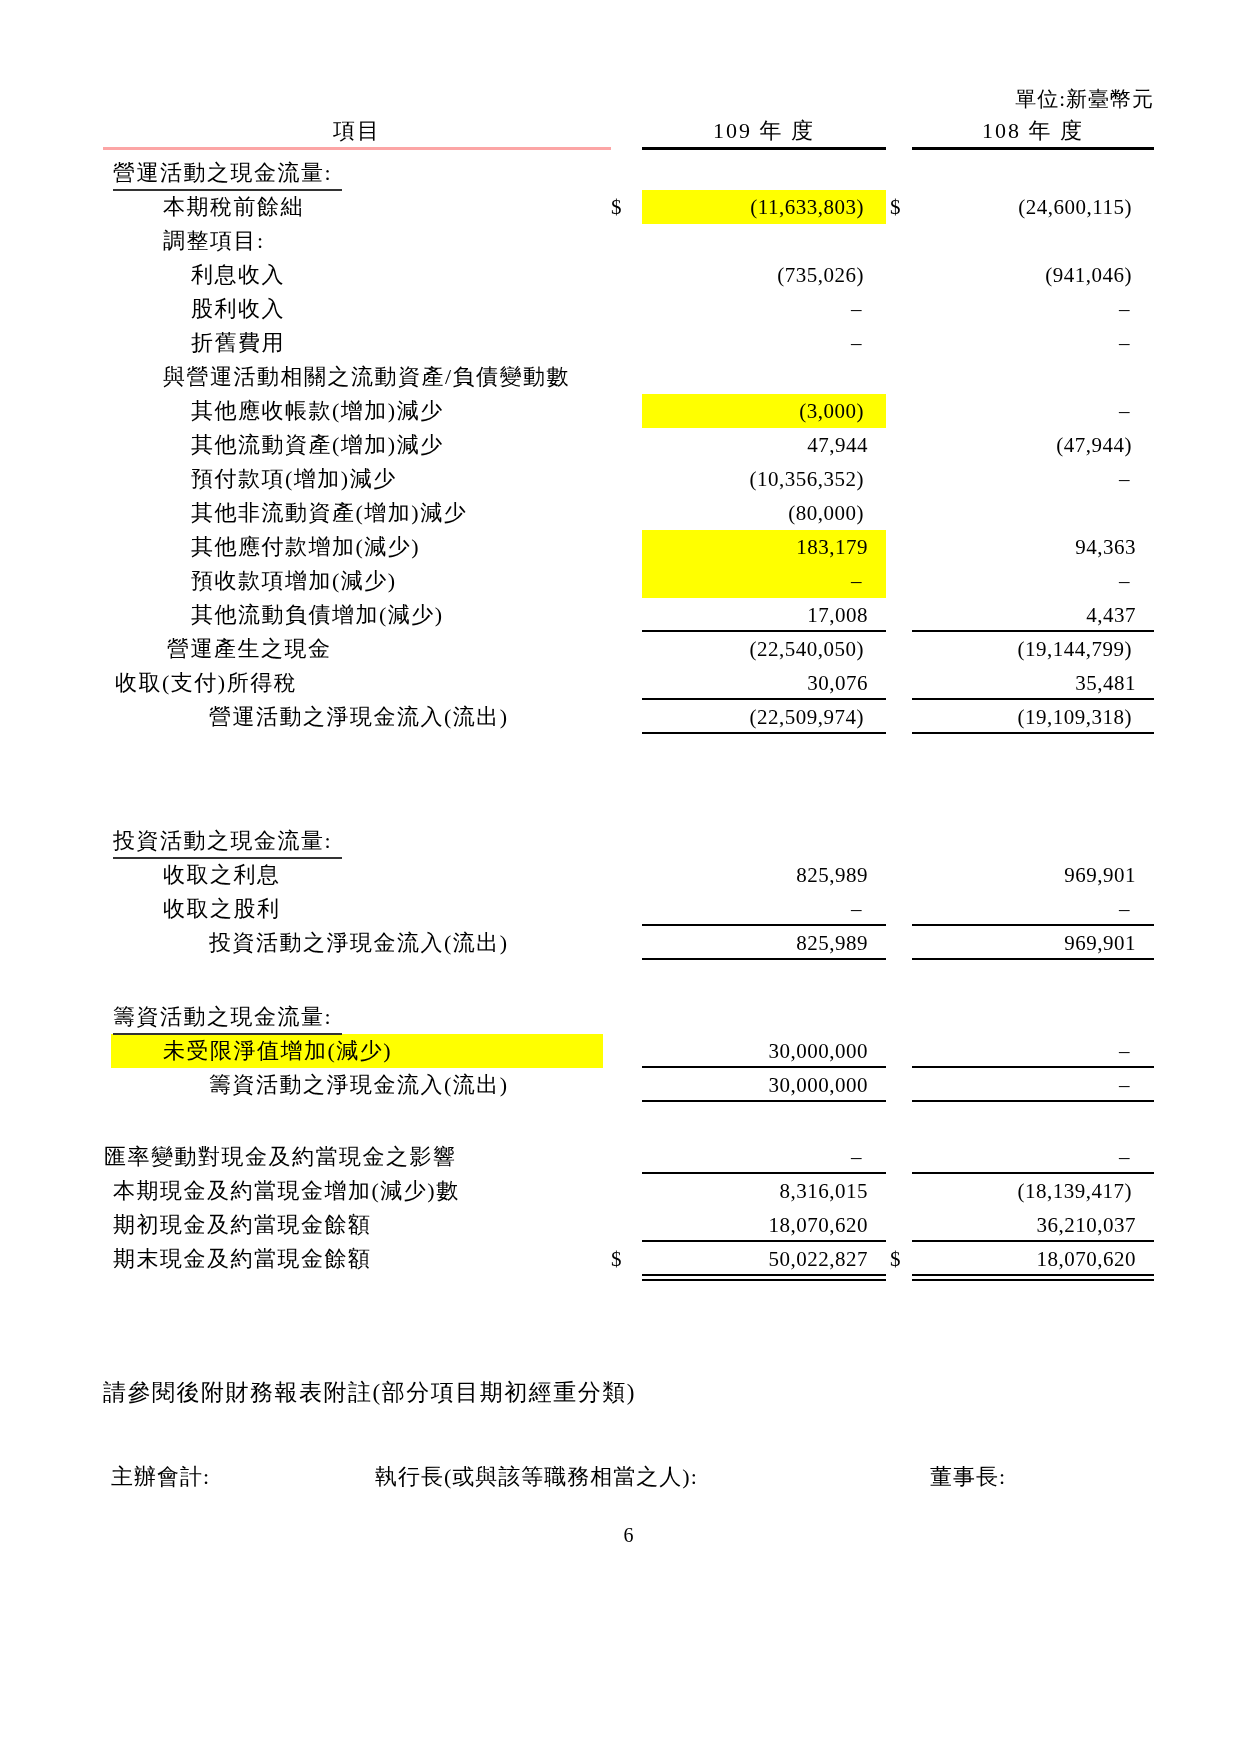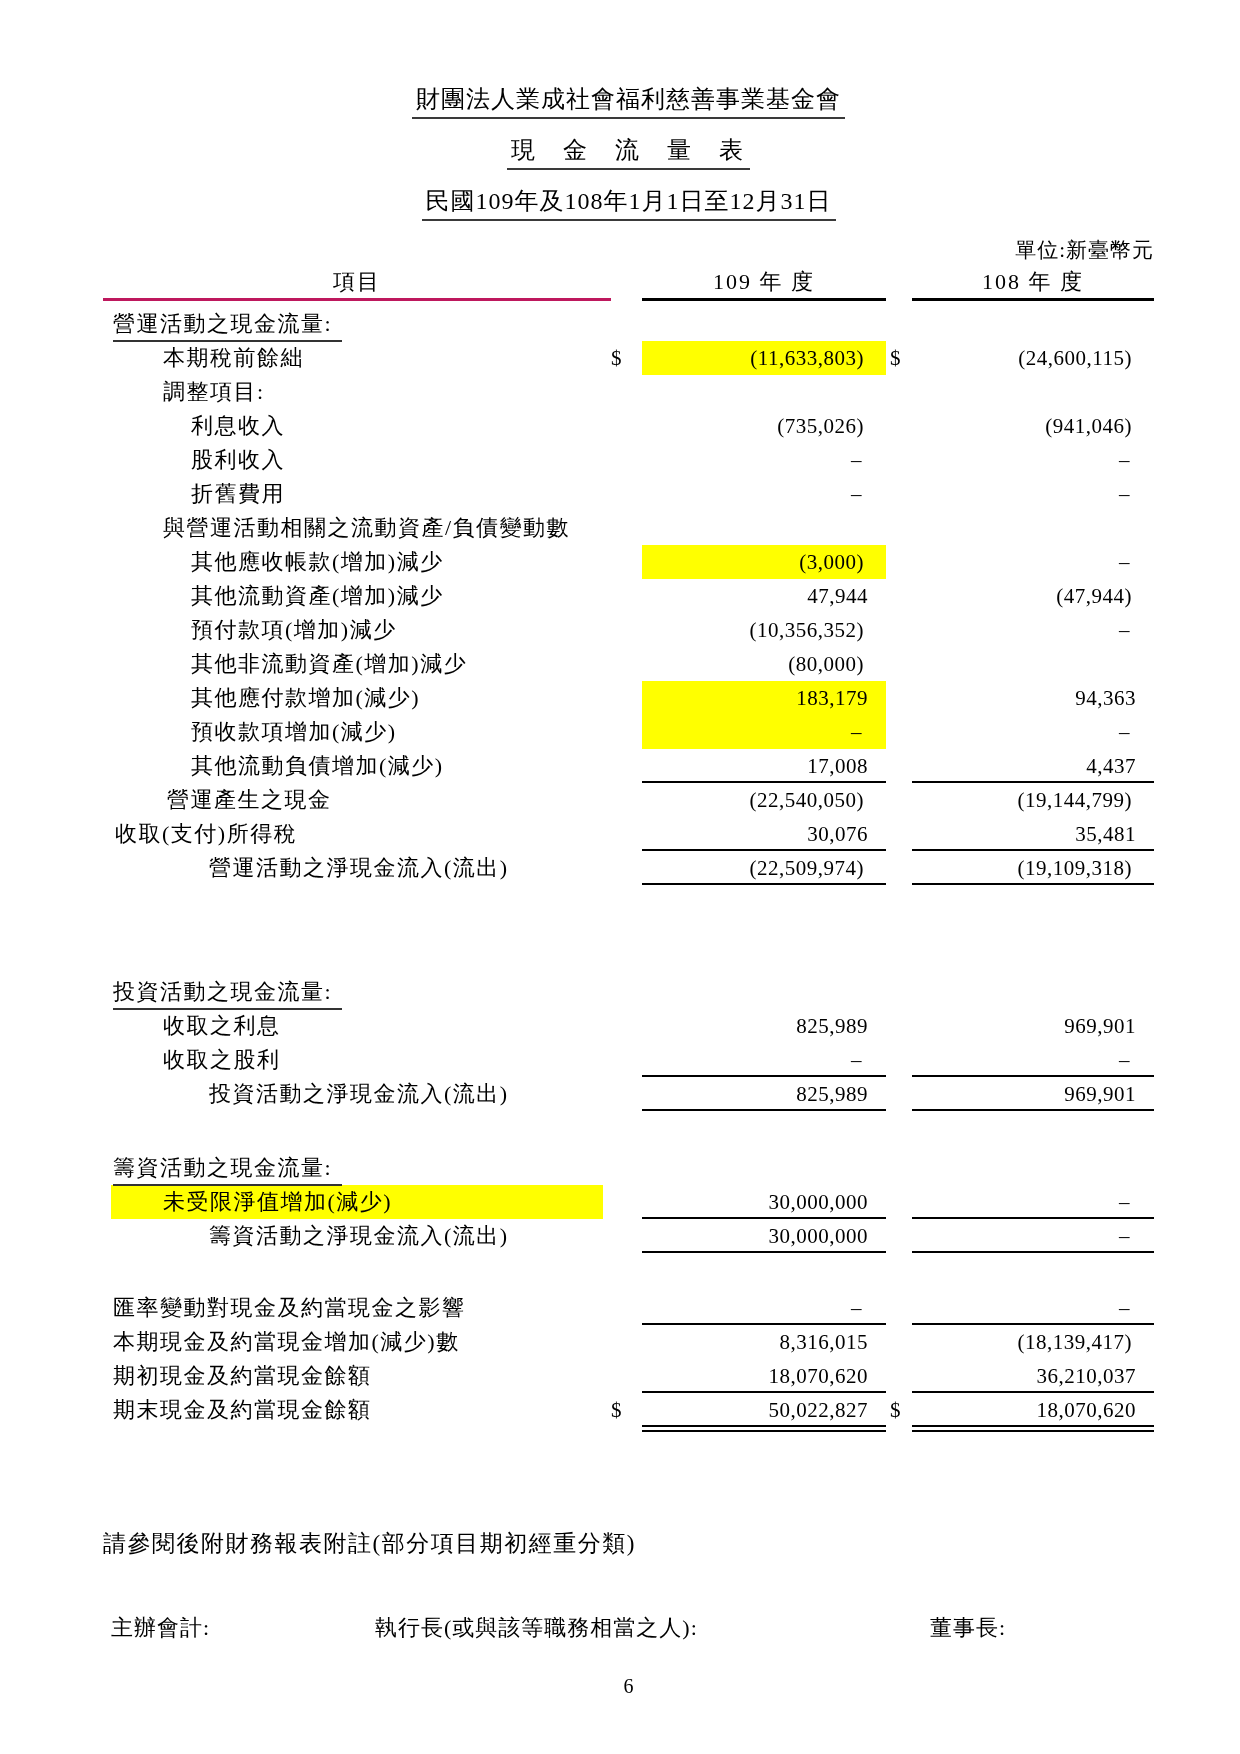--- a/index.html
+++ b/index.html
@@ -14,21 +14,21 @@
   .t-line span{
     display:inline-block;font-size:24px;letter-spacing:1px;
     border-bottom:2px solid #3a3a3a;padding:0 4px 3px 4px;
   }
   .t-line.spaced span{letter-spacing:3px;word-spacing:16px;}
   
   .unit-row{text-align:right;height:26px;line-height:26px;font-size:21px;letter-spacing:1px;margin-top:2px;}
   
   .hrow{display:flex;height:38px;align-items:flex-end;}
   .hrow .hc{box-sizing:border-box;line-height:32px;font-size:22px;letter-spacing:2px;}
-  .hc.item{width:508px;border-bottom:3px solid #be185d;text-align:center;}
+  .hc.item{width:508px;border-bottom:3px solid #fca5a5;text-align:center;}
   .hc.gap1{width:31px;}
   .hc.y109{width:244px;border-bottom:3px solid #000;text-align:center;}
   .hc.gap2{width:26px;}
   .hc.y108{width:242px;border-bottom:3px solid #000;text-align:center;}
   #rows{margin-top:6px;}
   .row{display:flex;height:34px;line-height:34px;position:relative;}
   .c{box-sizing:border-box;}
   .c.label{width:508px;font-size:22px;letter-spacing:1.5px;white-space:nowrap;position:relative;}
   .c.label .lbl{position:relative;z-index:1;display:inline-block;}
   .c.label .lbl.sect{border-bottom:2px solid #333;padding-right:10px;padding-bottom:1px;line-height:30px;}
@@ -52,31 +52,20 @@
   .sig-acct{left:8px;}
   .sig-ceo{left:272px;}
   .sig-chair{left:827px;}
   .pagenum{margin-top:30px;text-align:center;font-size:20px;}
 </style>
 </head>
 <body>
 
 <div class="page">
 
-  <div class="titles">
-    <div class="t-line">
-      <span>財團法人業成社會福利慈善事業基金會</span>
-    </div>
-    <div class="t-line spaced">
-      <span>現 金 流 量 表</span>
-    </div>
-    <div class="t-line">
-      <span>民國109年及108年1月1日至12月31日</span>
-    </div>
-  </div>
 
   <div class="unit-row">單位:新臺幣元</div>
 
   <div class="hrow">
     <div class="hc item">項目</div>
     <div class="hc gap1"></div>
     <div class="hc y109">109 年 度</div>
     <div class="hc gap2"></div>
     <div class="hc y108">108 年 度</div>
   </div>
@@ -247,21 +236,21 @@
       </div>
       <div class="row">
         <div class="c label"><span class="lbl" style="margin-left: 106px;">籌資活動之淨現金流入(流出)</span></div>
         <div class="c d"></div>
         <div class="c v v9 line"><span class="num">30,000,000</span></div>
         <div class="c d d2"></div>
         <div class="c v v8 line"><span class="num dash">–</span></div>
       </div>
       <div class="spacer" style="height: 38px;"></div>
       <div class="row">
-        <div class="c label"><span class="lbl" style="margin-left: 10px; font-family: Liberation Serif, serif;">匯率變動對現金及約當現金之影響</span></div>
+        <div class="c label"><span class="lbl" style="margin-left: 1px; font-family: Liberation Serif, serif;">匯率變動對現金及約當現金之影響</span></div>
         <div class="c d"></div>
         <div class="c v v9 line"><span class="num dash">–</span></div>
         <div class="c d d2"></div>
         <div class="c v v8 line"><span class="num dash">–</span></div>
       </div>
       <div class="row">
         <div class="c label"><span class="lbl" style="margin-left: 10px;">本期現金及約當現金增加(減少)數</span></div>
         <div class="c d"></div>
         <div class="c v v9"><span class="num">8,316,015</span></div>
         <div class="c d d2"></div>

